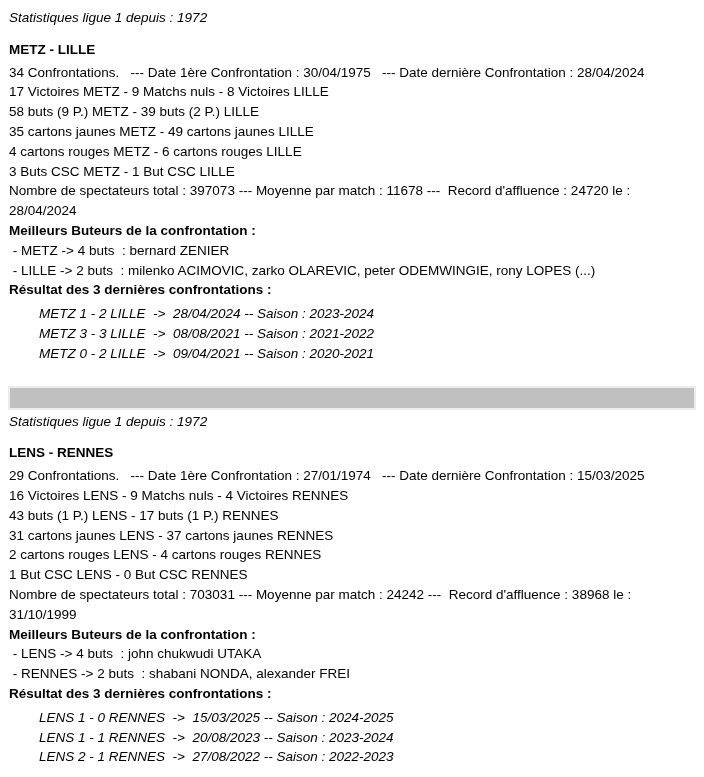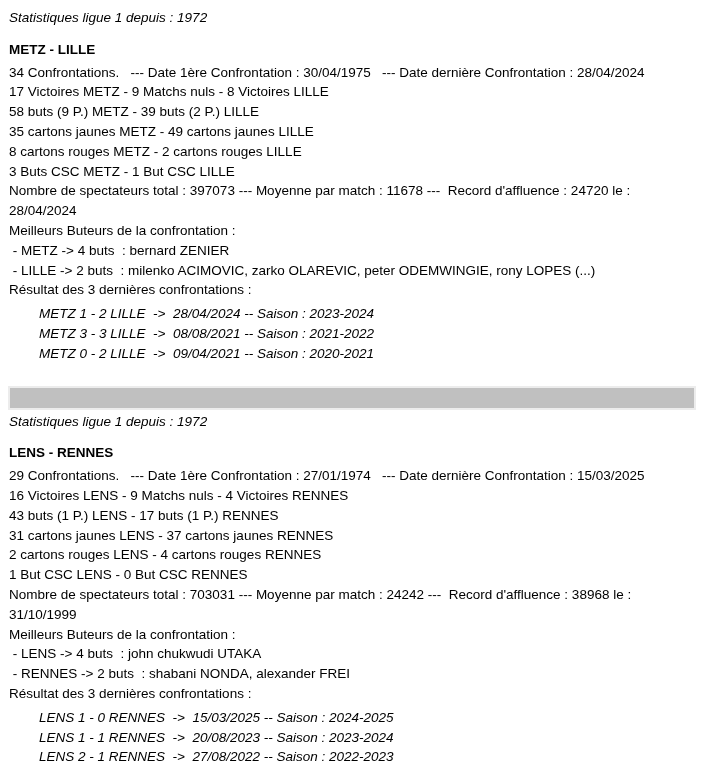--- a/index.html
+++ b/index.html
@@ -28,21 +28,21 @@
   .header-line {
     margin-bottom: 8px;
     font-style: italic;
   }
   .matchup-line {
     font-weight: bold;
     margin-bottom: 3px;
     margin-top: 12px;
   }
   .subtitle-line {
-    font-weight: normal;
+    font-weight: bold;
   }
   .results-block {
     margin-left: 30px;
     margin-top: 4px;
     font-style: italic;
   }
   .separator {
     height: 20px;
     background: #c0c0c0;
     border: 2px solid #ececec;
@@ -54,21 +54,21 @@
 
 <div class="section first">
   <div class="line header-line">Statistiques ligue 1 depuis : 1972</div>
   <div class="line matchup-line">METZ - LILLE</div>
 
   <div>
     <div class="line">34 Confrontations.   --- Date 1ère Confrontation : 30/04/1975   --- Date dernière Confrontation : 28/04/2024</div>
     <div class="line">17 Victoires METZ - 9 Matchs nuls - 8 Victoires LILLE</div>
     <div class="line">58 buts (9 P.) METZ - 39 buts (2 P.) LILLE</div>
     <div class="line">35 cartons jaunes METZ - 49 cartons jaunes LILLE</div>
-    <div class="line">8 cartons rouges METZ - 2 cartons rouges LILLE</div>
+    <div class="line">4 cartons rouges METZ - 6 cartons rouges LILLE</div>
     <div class="line">3 Buts CSC METZ - 1 But CSC LILLE</div>
     <div class="line">Nombre de spectateurs total : 397073 --- Moyenne par match : 11678 ---  Record d'affluence : 24720 le : 28/04/2024</div>
   </div>
 
   <div class="line subtitle-line">Meilleurs Buteurs de la confrontation :</div>
   <div>
     <div class="line"> - METZ -&gt; 4 buts  : bernard ZENIER</div>
     <div class="line"> - LILLE -&gt; 2 buts  : milenko ACIMOVIC, zarko OLAREVIC, peter ODEMWINGIE, rony LOPES (...)</div>
   </div>
 

